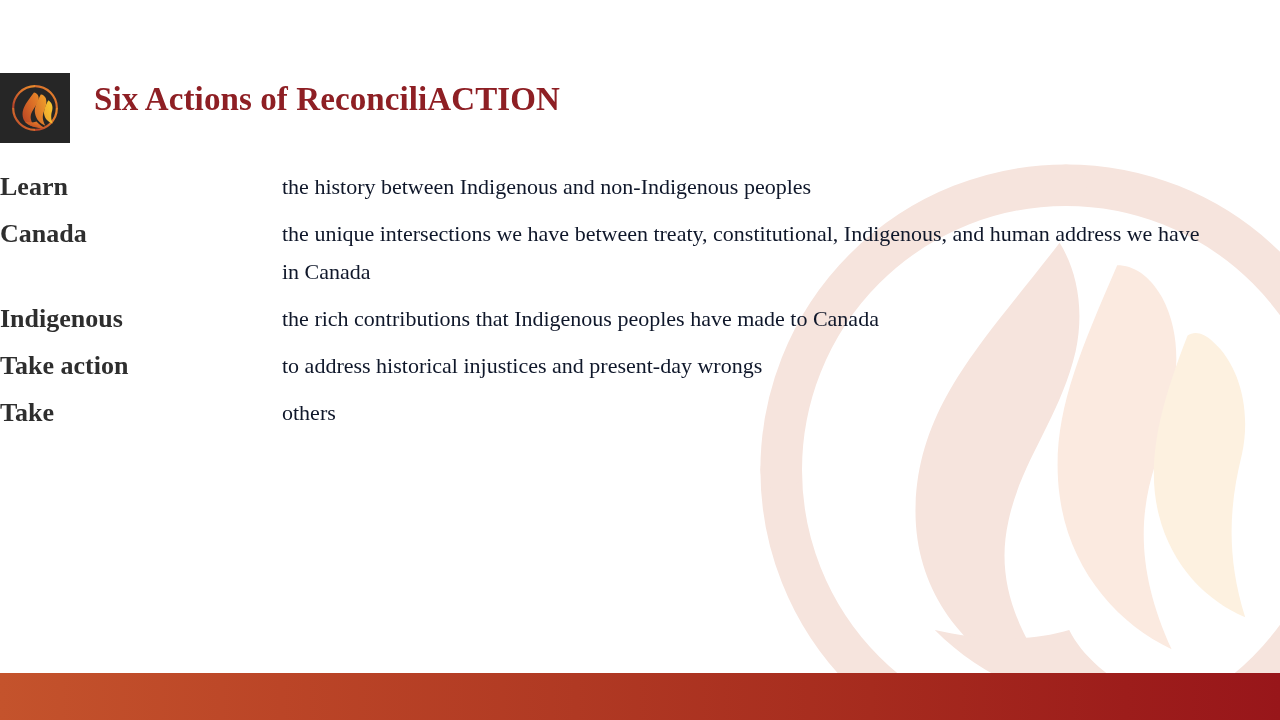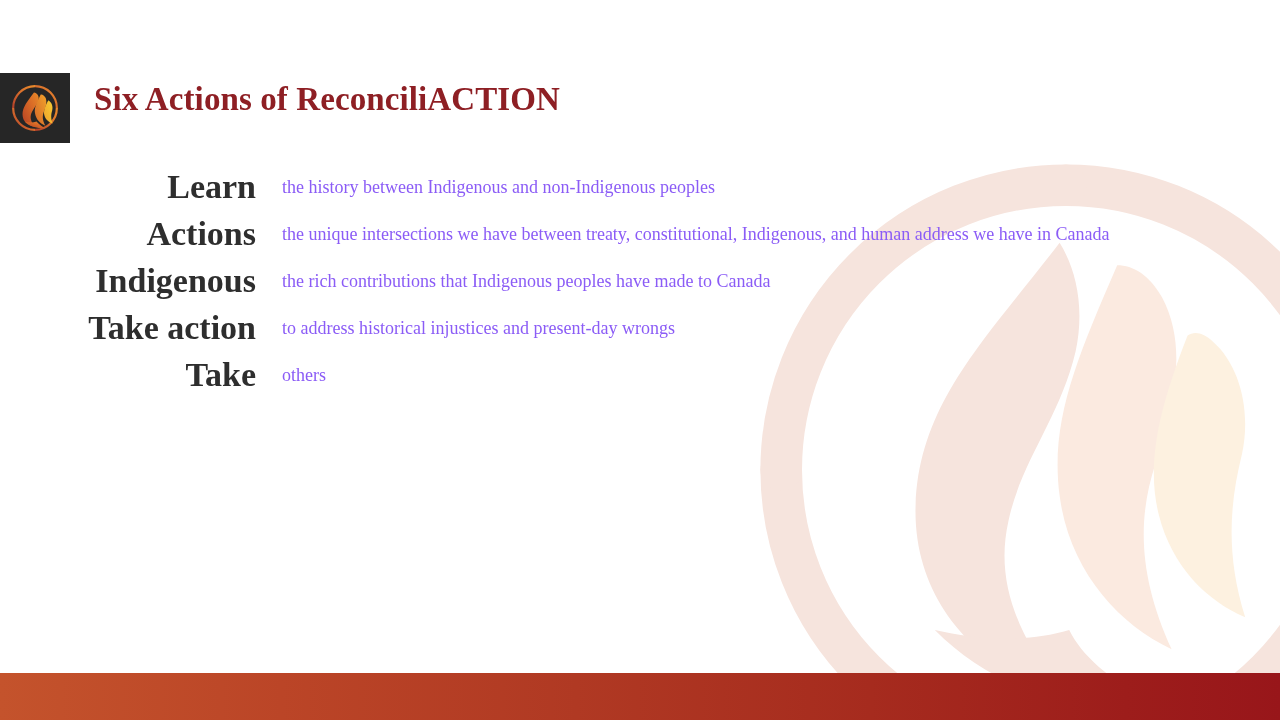--- a/index.html
+++ b/index.html
@@ -76,33 +76,33 @@
     border-collapse: collapse;
   }
   .action-row {
     display: flex;
     align-items: flex-start;
     margin-bottom: 9px;
   }
   .action-term {
     width: 256px;
     flex: 0 0 256px;
-    text-align: right;
+    text-align: left;
     font-weight: bold;
-    font-size: 34px;
+    font-size: 26px;
     line-height: 38px;
     color: #2E2E2E;
     padding-right: 0;
   }
   .action-desc {
     flex: 1 1 auto;
     padding-left: 26px;
-    font-size: 18px;
+    font-size: 22px;
     line-height: 38px;
-    color: #8b5cf6;
+    color: #0f172a;
     max-width: 925px;
   }
 
   
   .bottom-bar {
     position: absolute;
     left: 0;
     bottom: 0;
     width: 1280px;
     height: 47px;
@@ -189,21 +189,21 @@
 
   <div class="actions">
 
     <div class="action-row">
       <div class="action-term">Learn</div>
       <div class="action-desc">the history between Indigenous and non-Indigenous peoples</div>
     </div>
 
 
     <div class="action-row">
-      <div class="action-term">Actions</div>
+      <div class="action-term">Canada</div>
       <div class="action-desc">the unique intersections we have between treaty, constitutional, Indigenous, and human address we have in Canada</div>
     </div>
 
     <div class="action-row">
       <div class="action-term">Indigenous</div>
       <div class="action-desc">the rich contributions that Indigenous peoples have made to Canada</div>
     </div>
 
     <div class="action-row">
       <div class="action-term">Take action</div>

